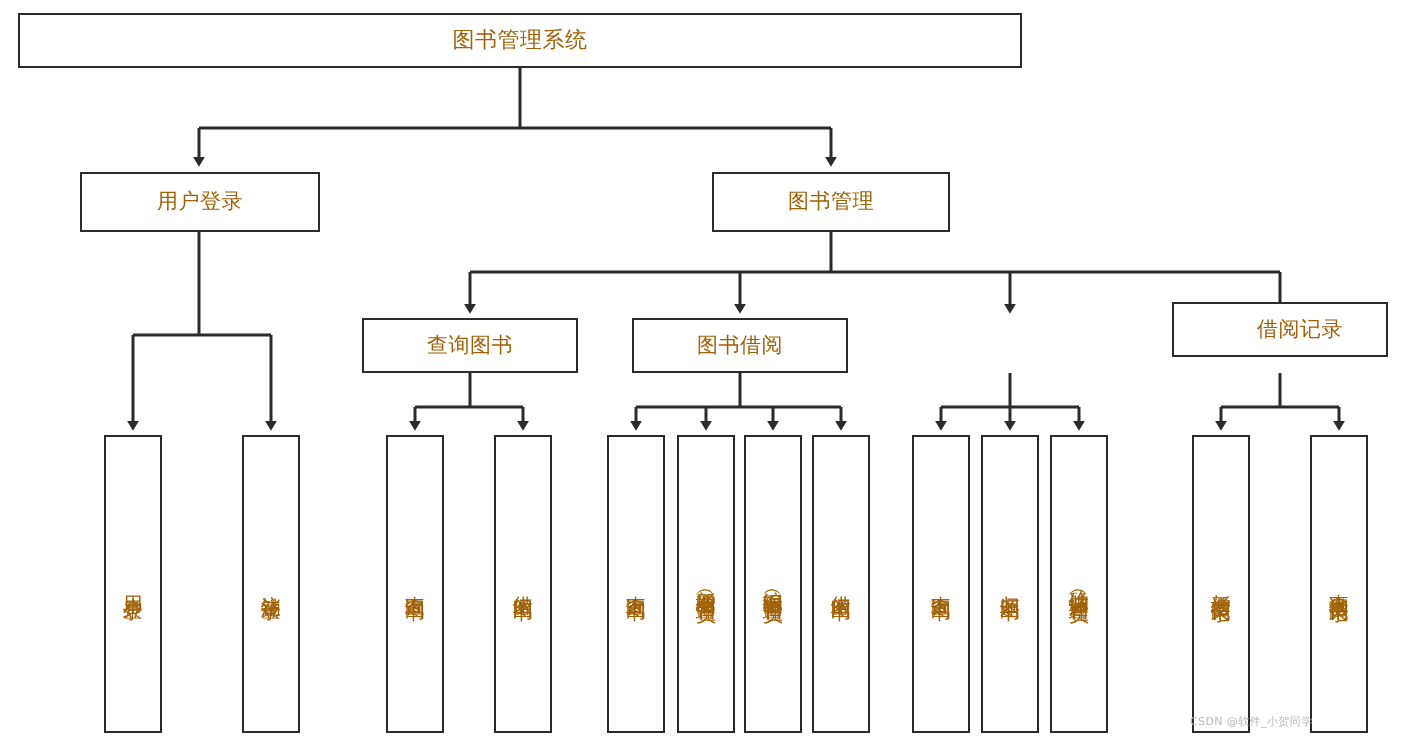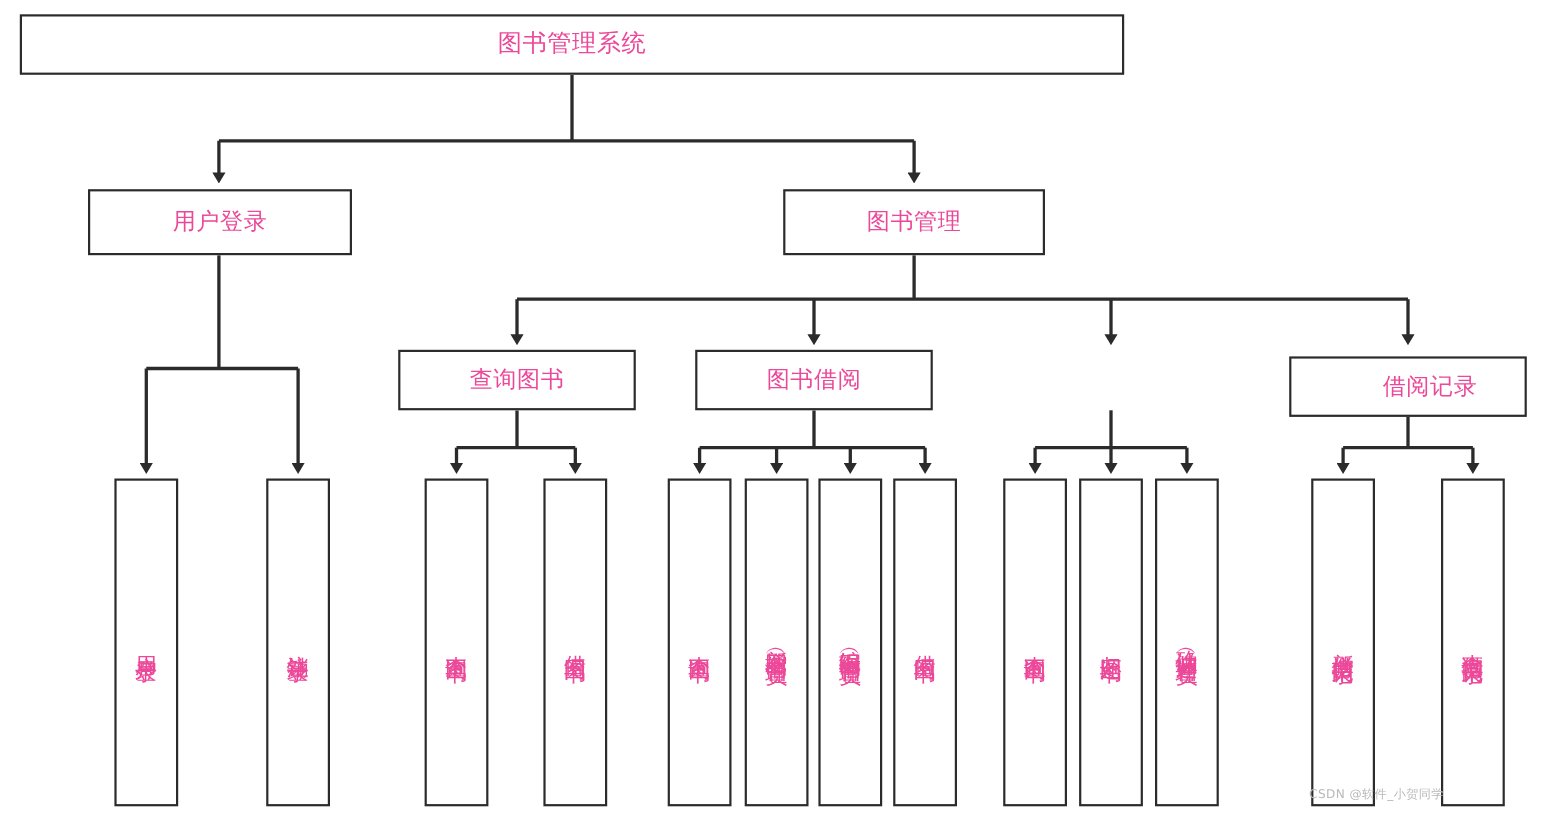--- a/index.html
+++ b/index.html
@@ -29,21 +29,21 @@
     position: absolute;
     box-sizing: border-box;
     background: #ffffff;
     border: 2px solid #2b2b2b;
     display: flex;
     align-items: center;
     justify-content: center;
     z-index: 2;
   }
   .node .label {
-    color: #ec4899;
+    color: #a16207;
     font-size: 21px;
     line-height: 1.12;
     letter-spacing: 0.5px;
     white-space: nowrap;
   }
   .node.vertical .label {
     writing-mode: vertical-rl;
     text-orientation: upright;
     white-space: nowrap;
     letter-spacing: 2px;
@@ -152,21 +152,21 @@
   <div class="node" style="left:712px; top:172px; width:238px; height:60px;">
     <span class="label">图书管理</span>
   </div>
 
   <div class="node" style="left:362px; top:318px; width:216px; height:55px;">
     <span class="label">查询图书</span>
   </div>
   <div class="node" style="left:632px; top:318px; width:216px; height:55px;">
     <span class="label">图书借阅</span>
   </div>
-  <div class="node" style="left:1172px; top:324px; width:216px; height:55px;padding-left:40px;">
+  <div class="node" style="left:1172px; top:302px; width:216px; height:55px;padding-left:40px;">
     <span class="label">借阅记录</span>
   </div>
 
   <div class="node vertical" style="left:104px; top:435px; width:58px; height:298px;">
     <span class="label">用户登录</span>
   </div>
   <div class="node vertical" style="left:242px; top:435px; width:58px; height:298px;">
     <span class="label">注销登录</span>
   </div>
 

